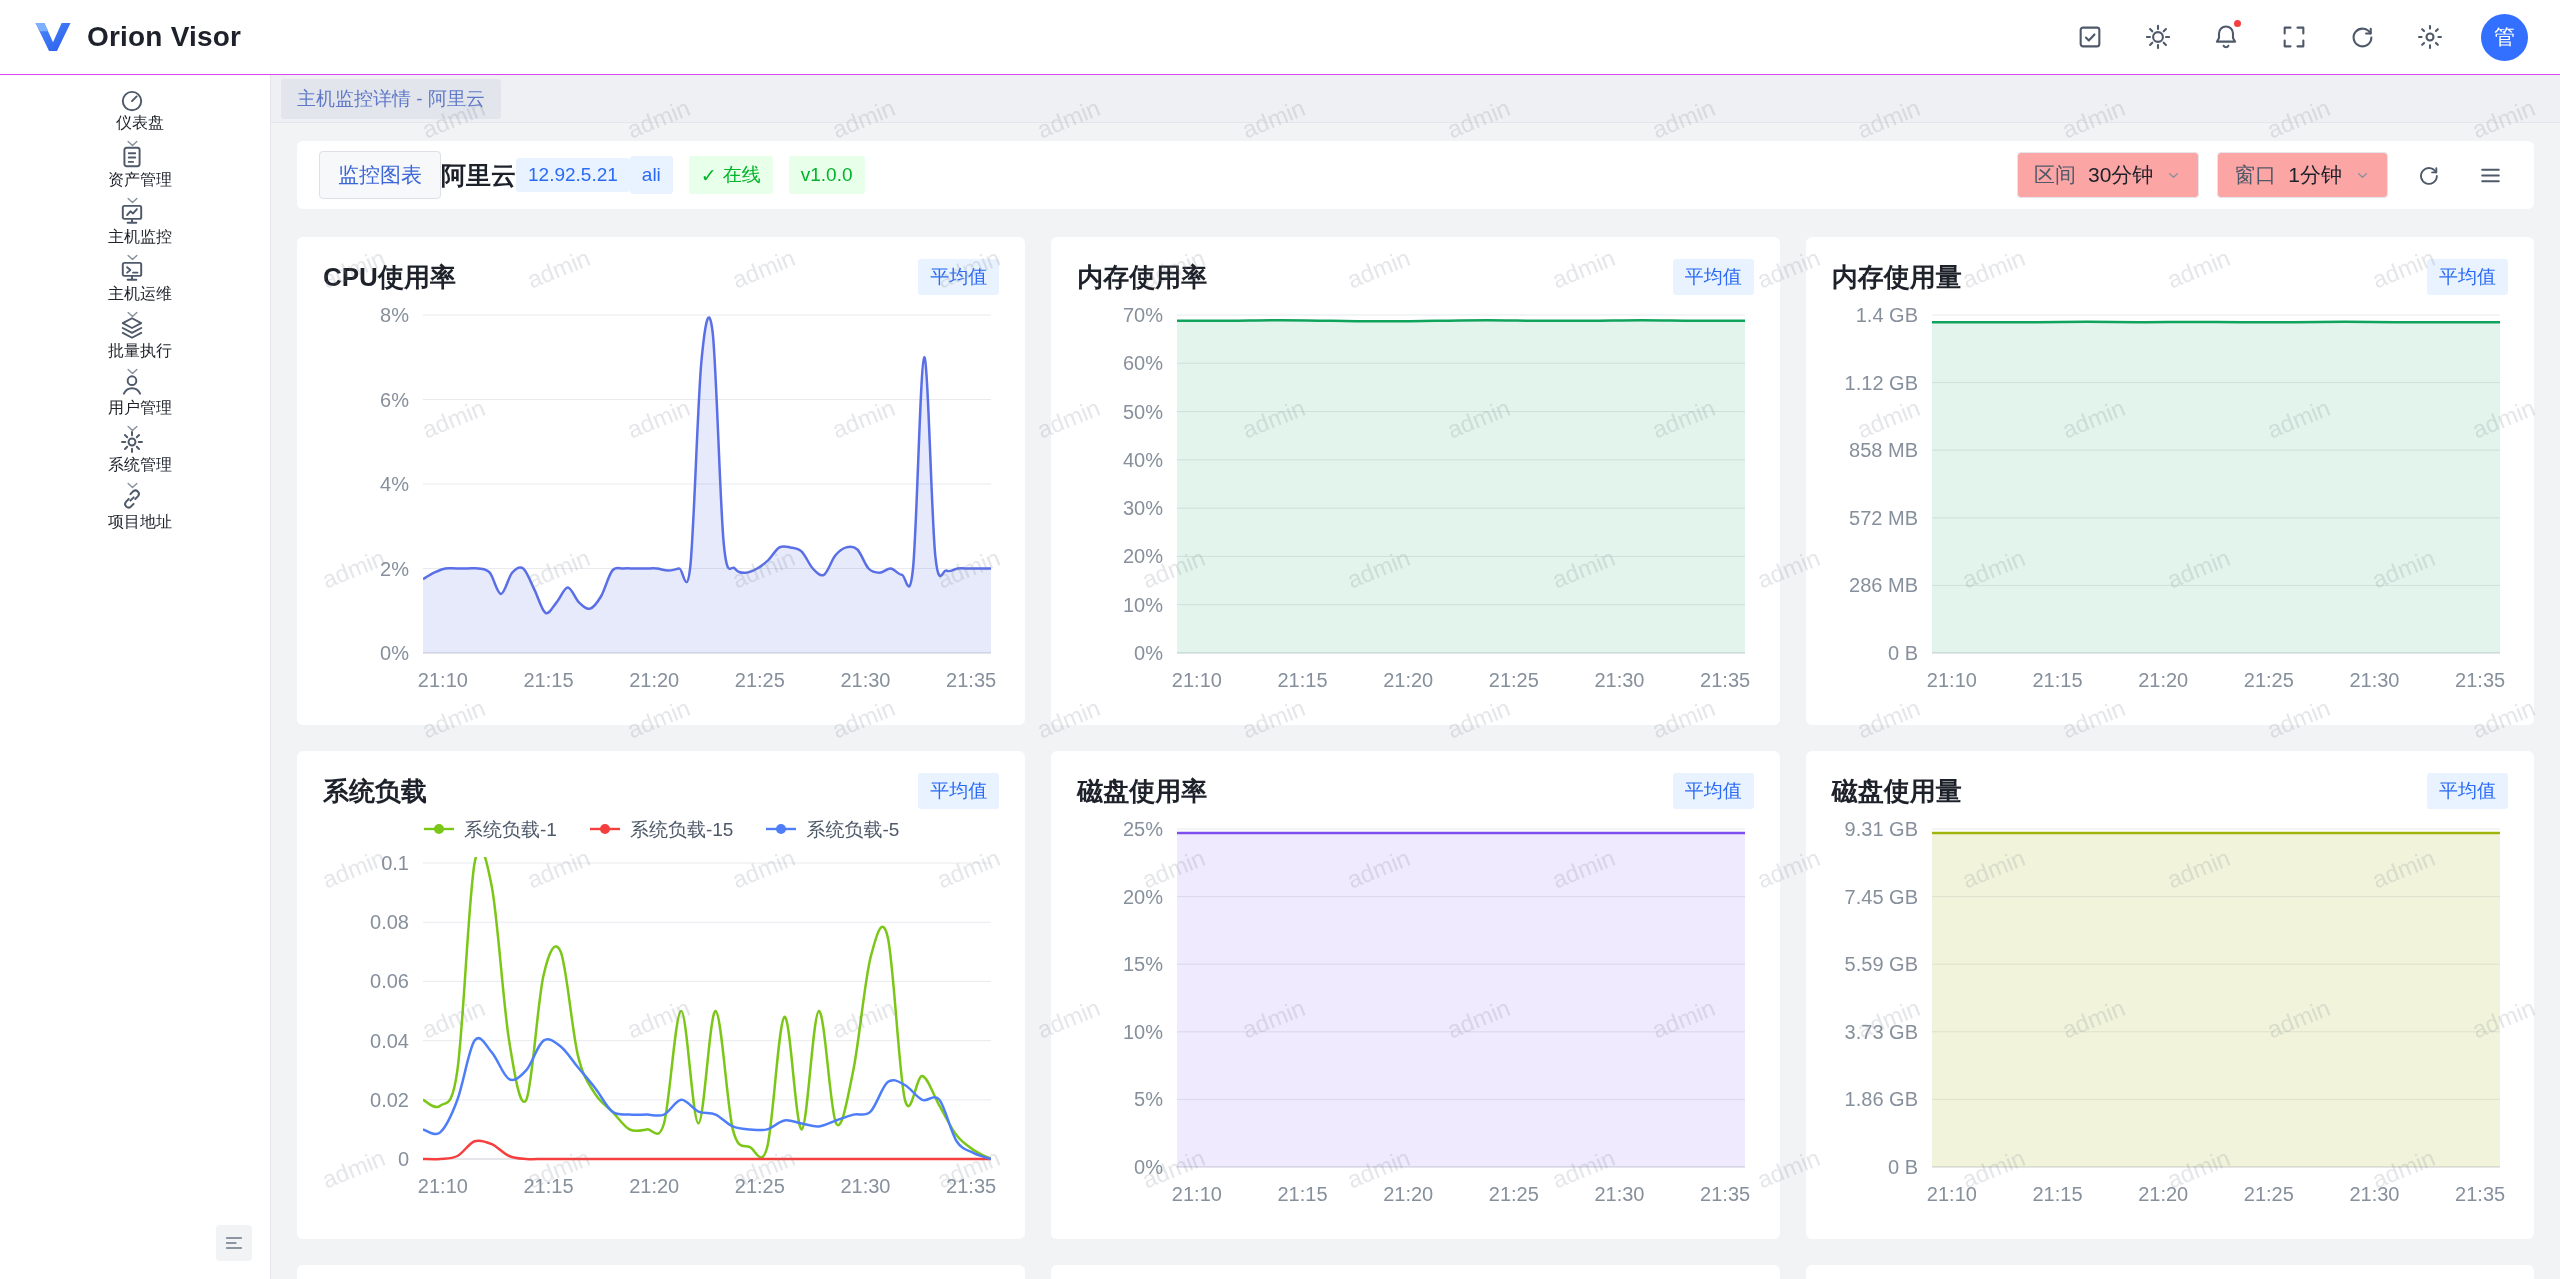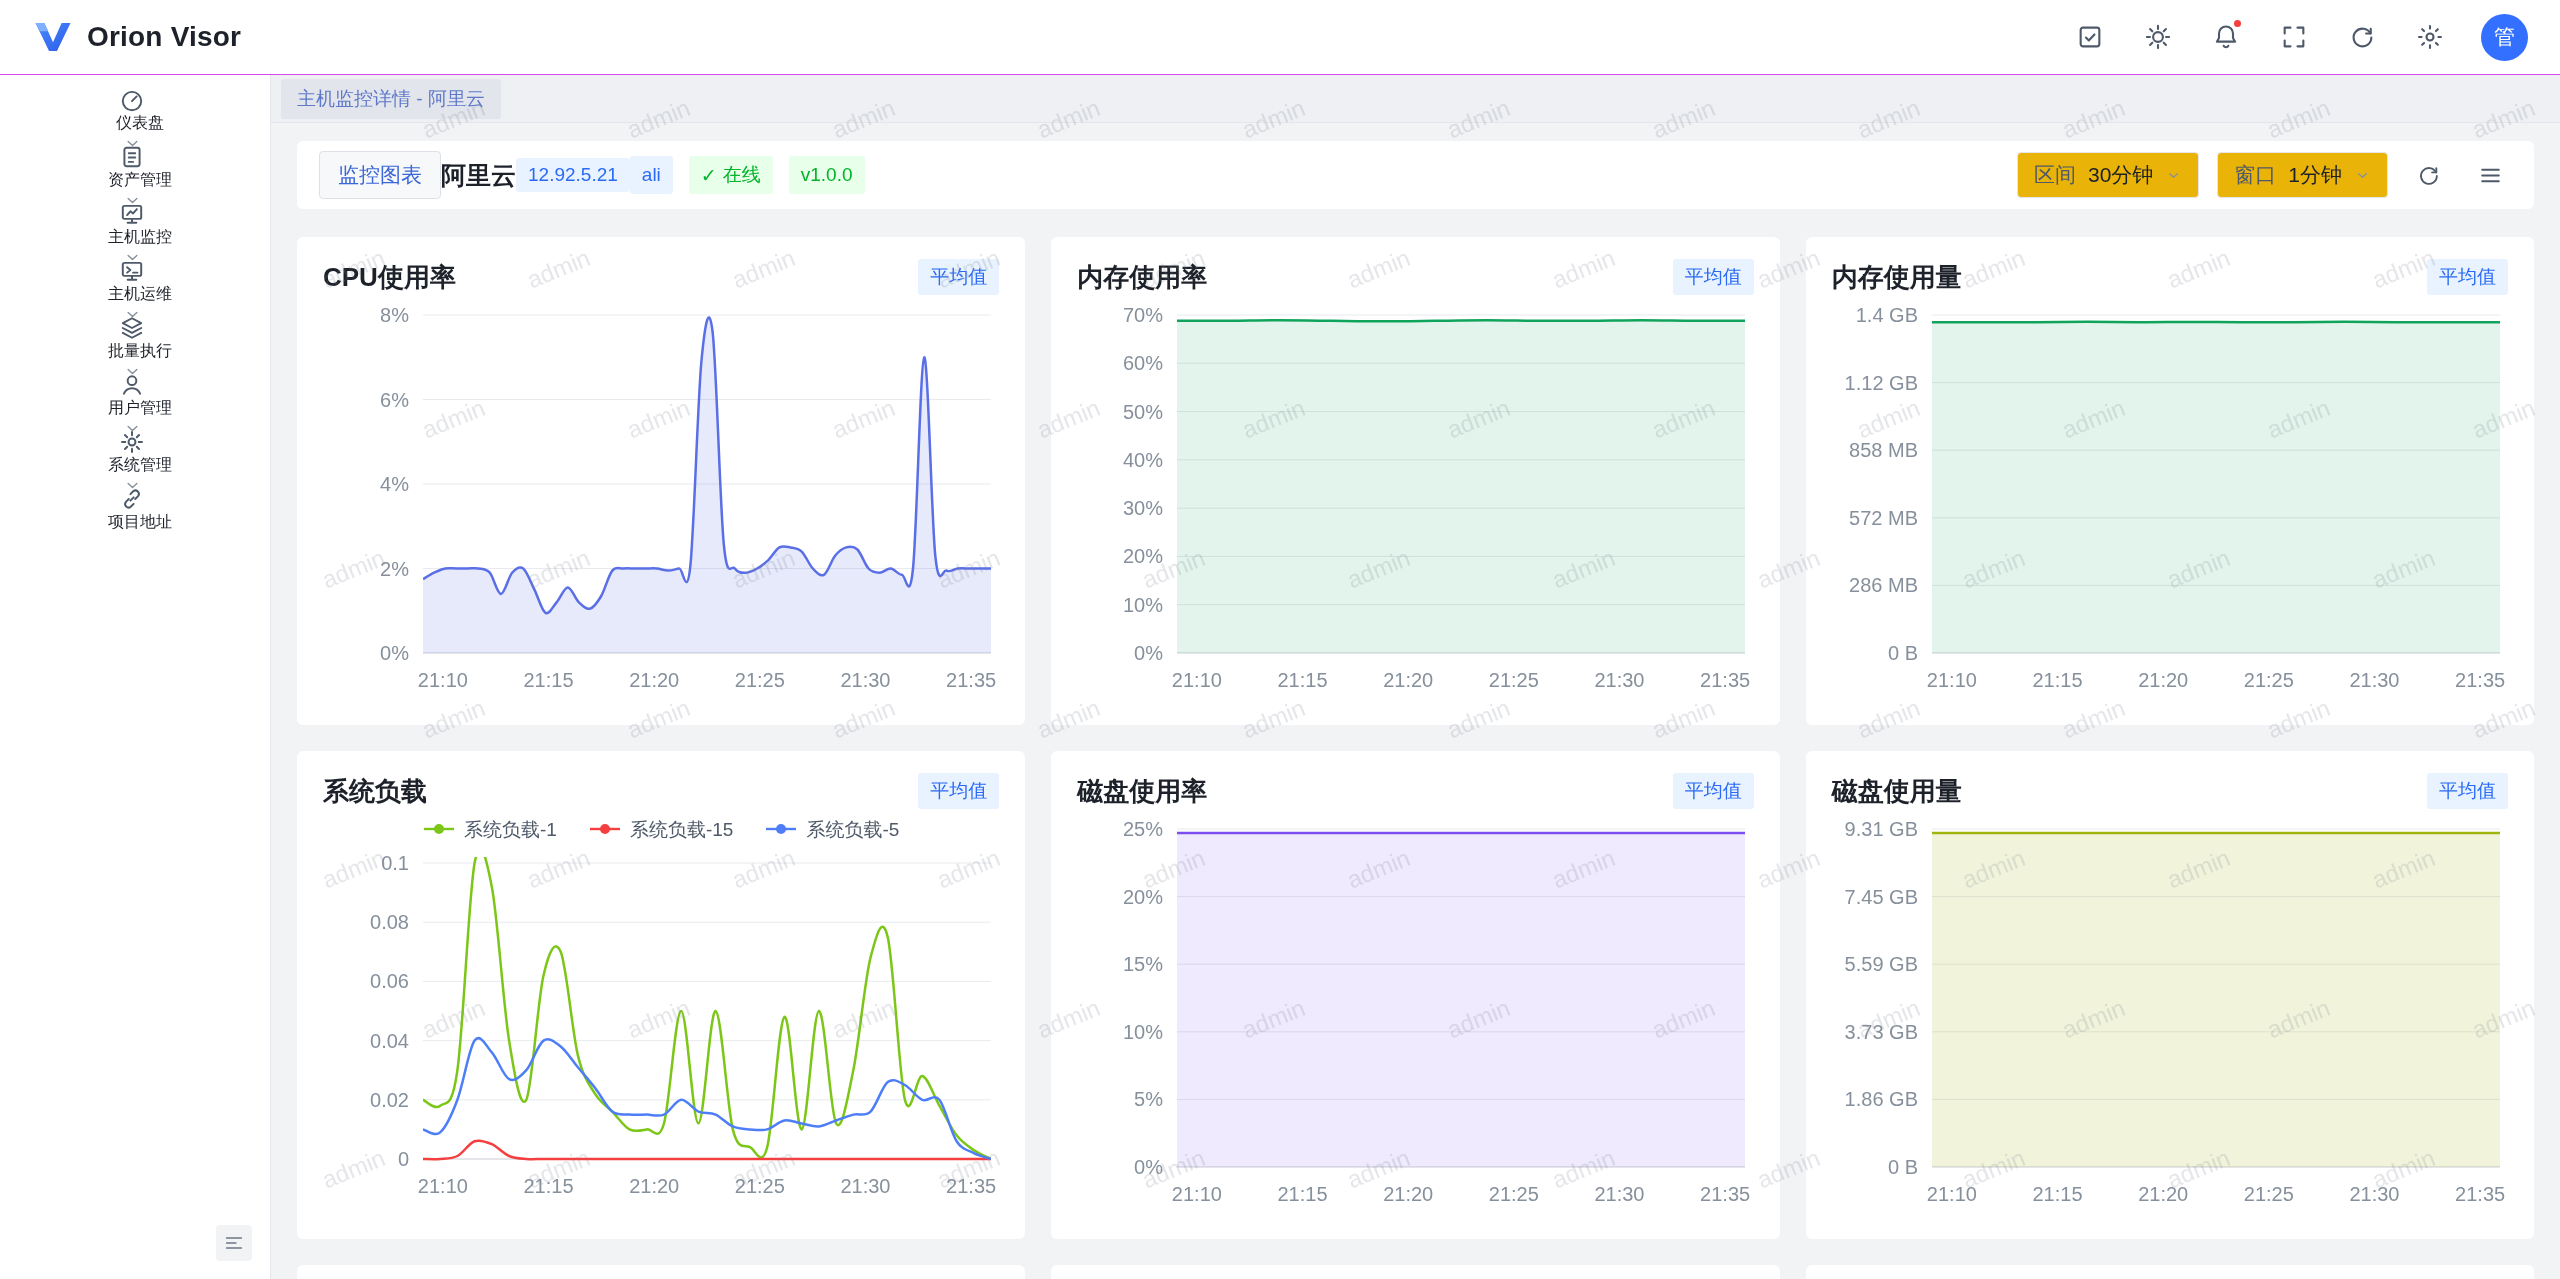--- a/index.html
+++ b/index.html
@@ -52,21 +52,21 @@
   .header-card { margin-top:18px; background:#fff; border-radius:6px; height:68px; display:flex; align-items:center;
                  padding:0 22px; }
   .hc-left { display:flex; align-items:center; flex:1; }
   .chart-btn { border:1px solid #dde0e6; background:#f7f8fa; color:#3a66d6; font-size:21px; padding:9px 18px;
                border-radius:4px; cursor:pointer; }
   .host-name { font-size:25px; font-weight:700; color:#1d2129; }
   .tag { font-size:19px; padding:6px 12px; border-radius:3px; display:inline-flex; align-items:center; gap:6px; }
   .tag-blue { background:#e8f3ff; color:#2a6af5; }
   .tag-green { background:#e8ffea; color:#00b42a; }
   .hc-right { display:flex; align-items:center; gap:18px; }
-  .select { height:46px; border:1px solid #e5e6eb; border-radius:4px; background:#eab308; display:flex; align-items:center;
+  .select { height:46px; border:1px solid #e5e6eb; border-radius:4px; background:#fca5a5; display:flex; align-items:center;
             gap:12px; padding:0 16px; font-size:21px; cursor:pointer; }
   .select .lbl { color:#4e5969; }
   .select .val { color:#1d2129; }
   .select .chev { width:17px; height:17px; color:#86909c; }
   .icon-btn { width:44px; height:44px; display:grid; place-items:center; color:#4e5969; cursor:pointer; border-radius:4px; }
   .icon-btn .icon { width:25px; height:25px; }
 
   
   .grid { display:grid; grid-template-columns:repeat(3,1fr); gap:26px; margin-top:28px; }
   .grid.partial { margin-top:26px; }

